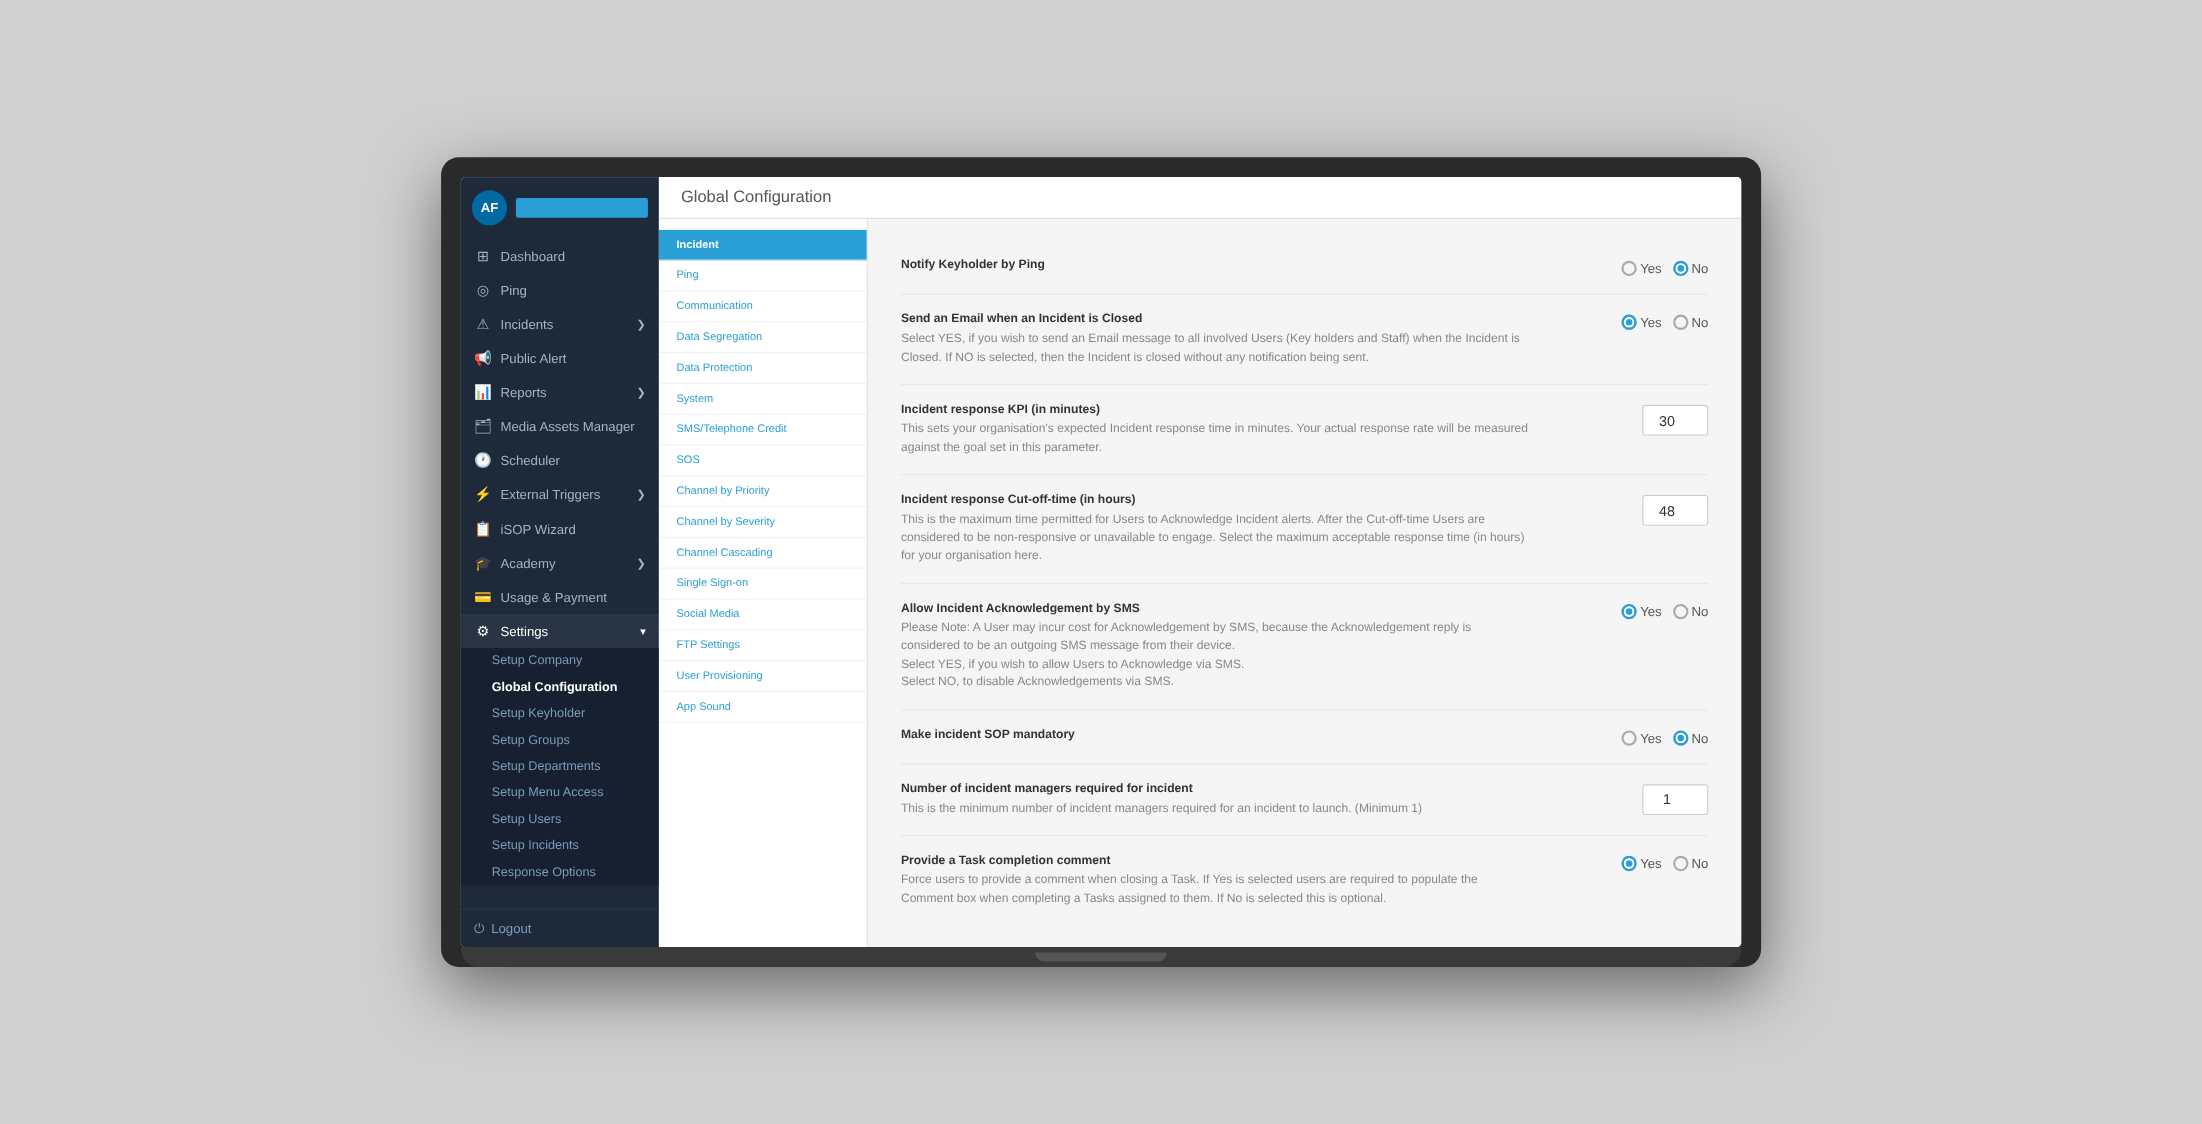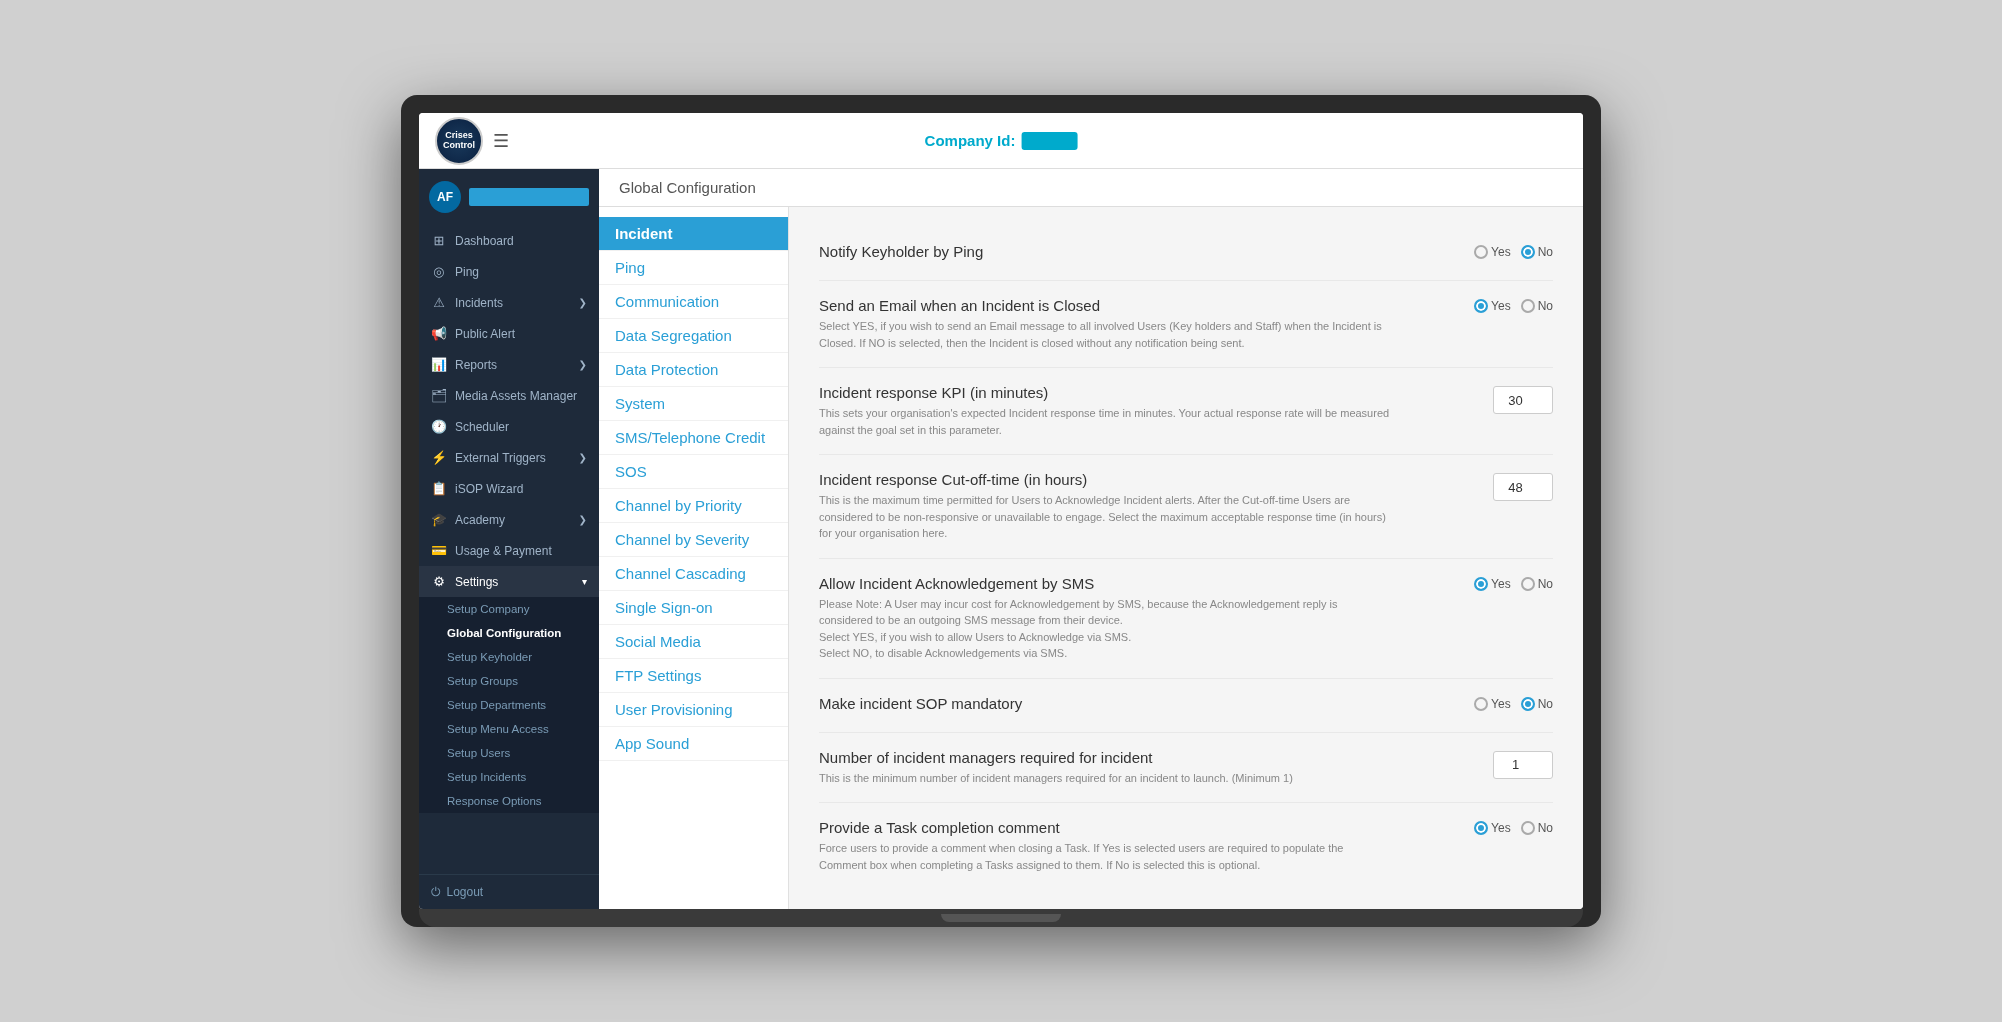--- a/index.html
+++ b/index.html
@@ -181,21 +181,21 @@
     
     .settings-submenu {
       width: 190px;
       background: #fff;
       border-right: 1px solid #e0e0e0;
       overflow-y: auto;
       padding: 10px 0;
     }
     .settings-submenu-item {
       padding: 8px 16px;
-      font-size: 15px;
+      font-size: 10px;
       color: #2a9fd6;
       cursor: pointer;
       border-bottom: 1px solid #f0f0f0;
     }
     .settings-submenu-item.active {
       background: #2a9fd6;
       color: #fff;
       font-weight: 600;
     }
     
@@ -207,22 +207,22 @@
     .config-row {
       display: flex;
       align-items: flex-start;
       padding: 16px 0;
       border-bottom: 1px solid #e8e8e8;
       gap: 20px;
     }
     .config-row:last-child { border-bottom: none; }
     .config-text { flex: 1; }
     .config-title {
-      font-size: 15px;
-      font-weight: 400;
+      font-size: 11px;
+      font-weight: 700;
       color: #333;
       margin-bottom: 4px;
     }
     .config-desc {
       font-size: 11px;
       color: #888;
       line-height: 1.5;
     }
     .config-control {
       display: flex;
@@ -280,30 +280,20 @@
       background: #555;
       border-radius: 0 0 8px 8px;
     }
   </style>
 </head>
 <body>
 
 <div class="laptop-shell">
   <div class="screen">
 
-    <div class="top-bar">
-      <div class="logo-area">
-        <div class="logo-circle">Crises<br>Control</div>
-        <span class="hamburger">☰</span>
-      </div>
-      <div class="company-id-area">
-        <span>Company Id:</span>
-        <span class="company-id-value"></span>
-      </div>
-    </div>
 
     <div class="main-layout">
 
       <div class="sidebar">
         <div class="sidebar-user">
           <div class="avatar">AF</div>
           <div class="avatar-name-bar"></div>
         </div>
 
         <nav class="sidebar-nav">

